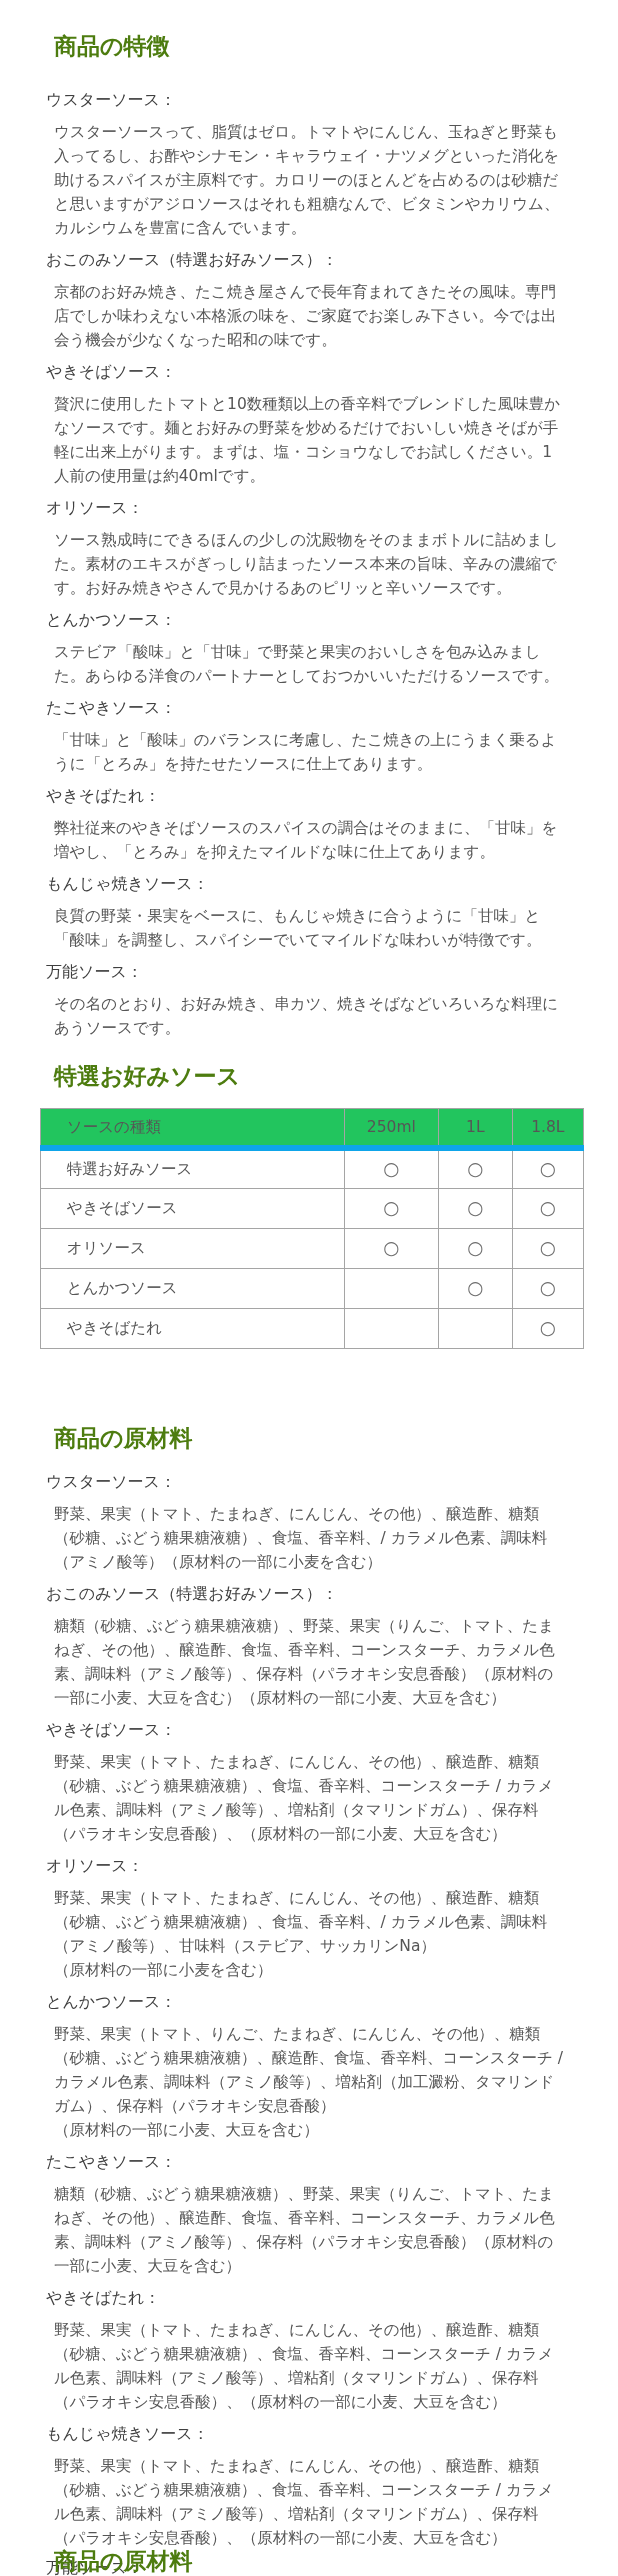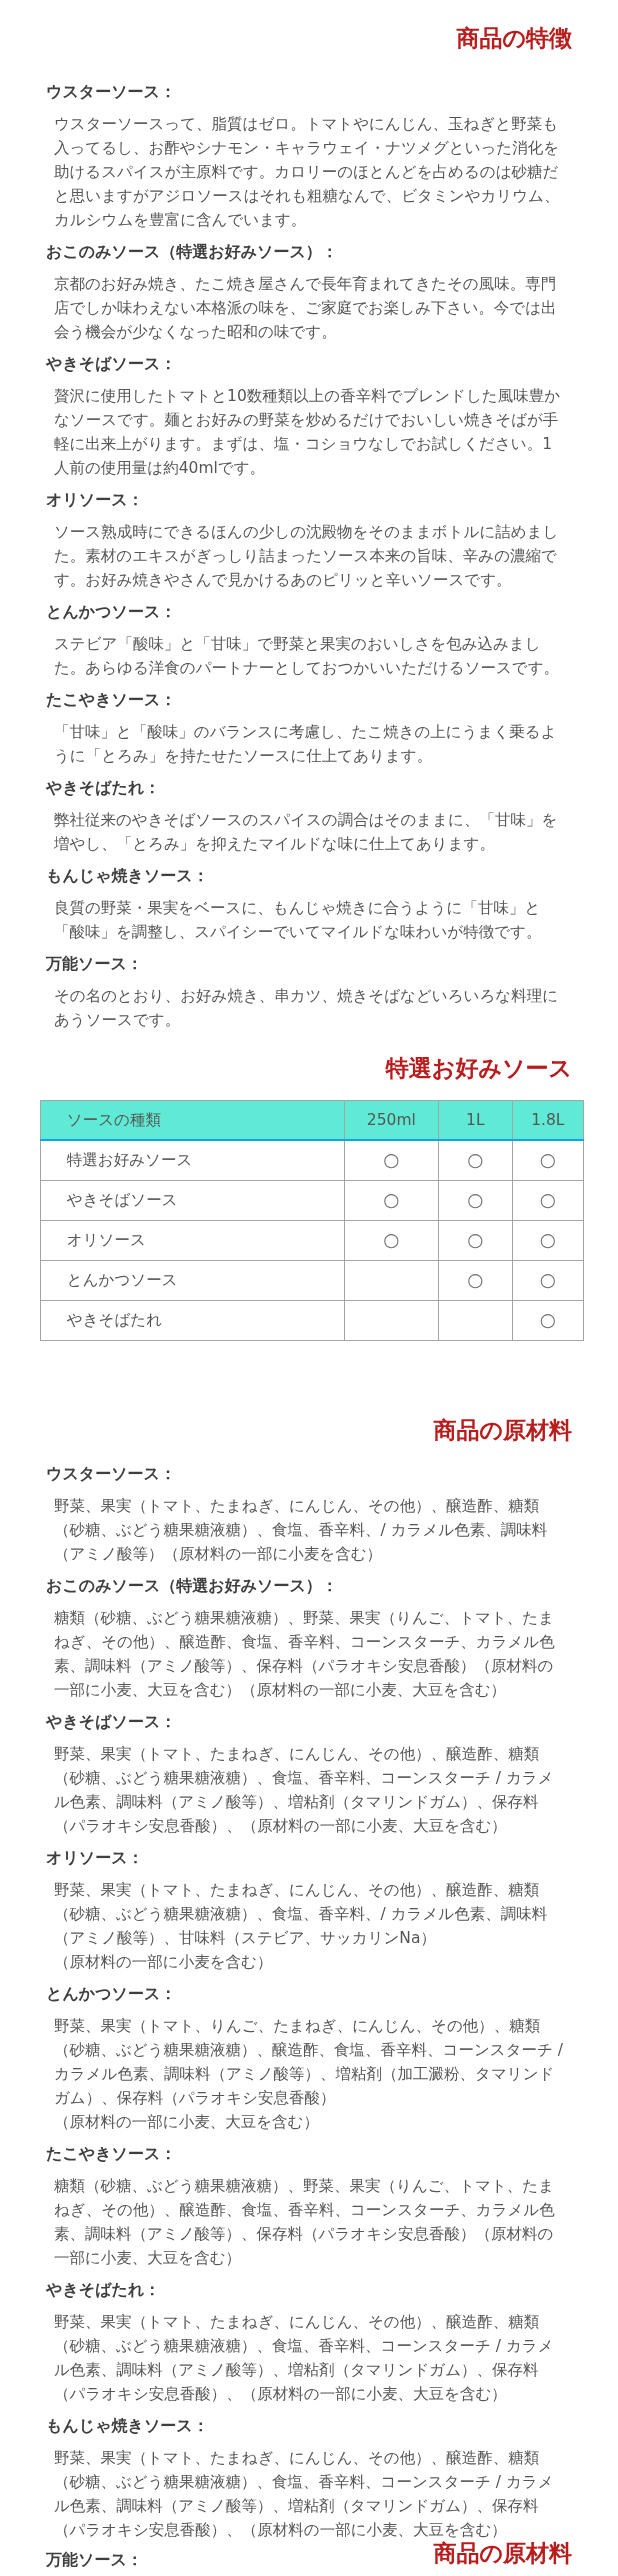--- a/index.html
+++ b/index.html
@@ -5,46 +5,46 @@
   html,body{margin:0;padding:0;background:#ffffff;}
   .page{
     width:618px;height:2820px;overflow:hidden;box-sizing:border-box;
     padding:23px 46px 0 46px;
     font-family:"DejaVu Sans","Liberation Sans",sans-serif;
     font-size:15.5px;line-height:24px;color:#565656;
     background:#ffffff;
   }
   .sec-title{
     font-family:"DejaVu Serif","Liberation Serif",serif;
-    font-weight:600;font-size:23px;line-height:30px;color:#b91c1c;
-    text-align:right;margin:0;
+    font-weight:600;font-size:23px;line-height:30px;color:#4d7c0f;
+    text-align:left;margin:8px;
   }
   #features-title{margin-bottom:27px;}
   #lineup-title{margin-top:20.6px;margin-bottom:17px;}
   #ingredients-title{margin-top:74px;margin-bottom:17.5px;}
   #repeat-title{margin-top:-12.4px;margin-bottom:-19.6px;position:relative;z-index:1;}
 
   .item{margin-bottom:3.1px;}
   .item-name{
-    font-size:16px;font-weight:bold;color:#3f3f3f;
+    font-size:16px;font-weight:normal;color:#3f3f3f;
     margin:0;line-height:24px;
   }
   .item-desc{margin:8px;white-space:pre-line;}
 
   table.lineup{
     border-collapse:collapse;table-layout:fixed;
     width:544px;margin-left:-6.2px;
     border:1px solid #9c9c9c;
   }
   table.lineup th,table.lineup td{
     border:0.5px solid #a5a5a5;height:40px;box-sizing:border-box;
     font-weight:normal;font-size:15.5px;color:#565656;padding:0;
   }
   table.lineup thead th{
-    background:#5eead4;border-bottom:2px solid #0ea5e9;
+    background:#22c55e;border-bottom:6px solid #0ea5e9;
   }
   .cell-name{text-align:left;padding-left:26px !important;}
   .cell-size{text-align:center;}
   .circle{color:#6f6f6f;font-size:18.5px;}
 </style>
 </head>
 <body>
 
 <div class="page">
 

